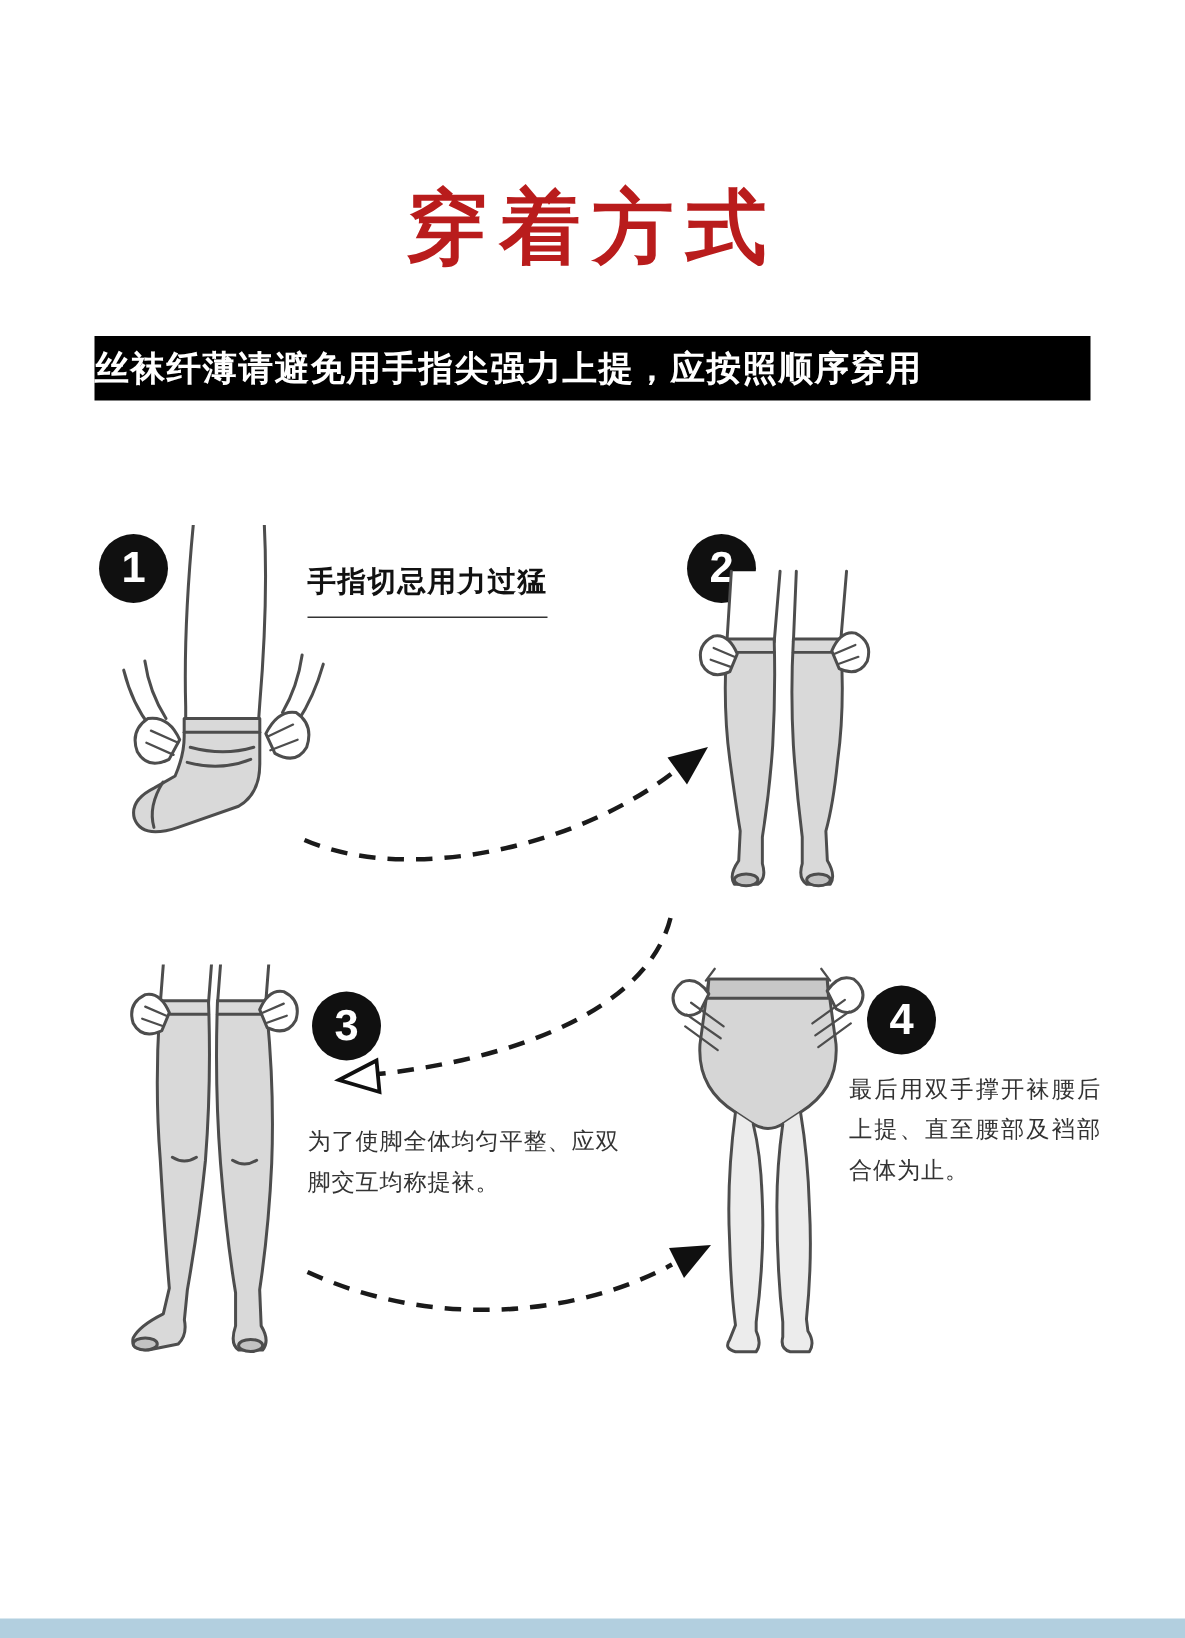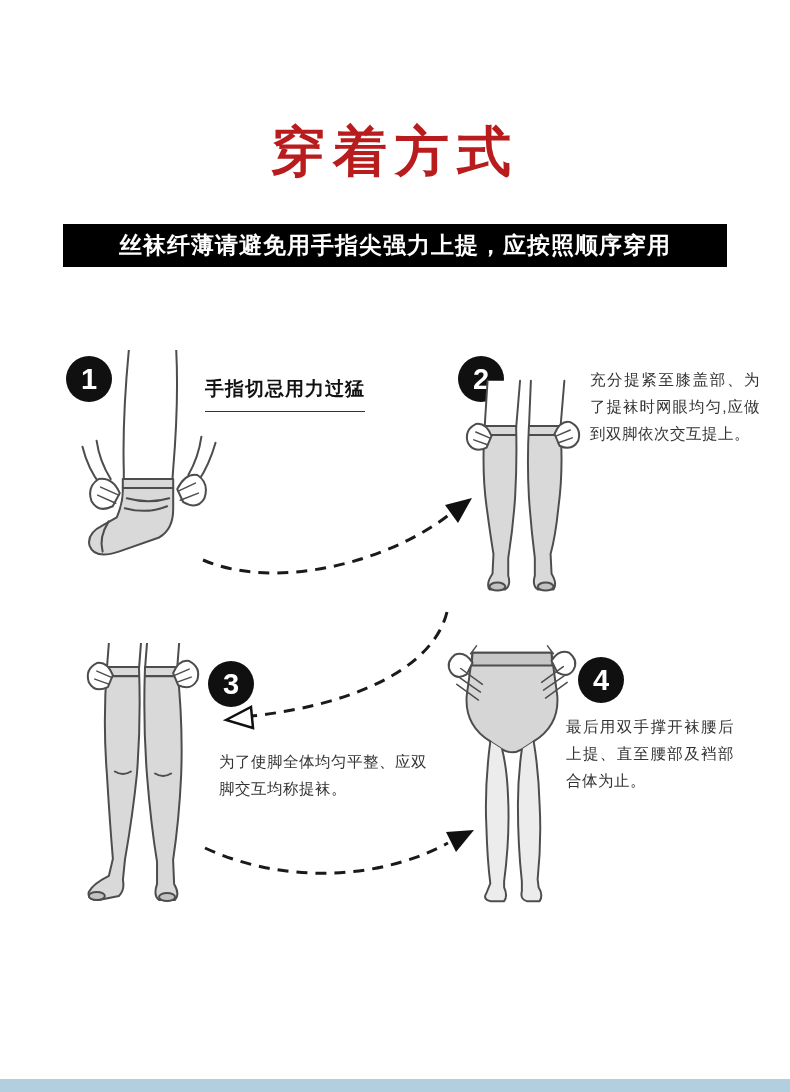--- a/index.html
+++ b/index.html
@@ -9,39 +9,39 @@
     background:#ffffff; overflow:hidden;
     font-family:"Liberation Sans", sans-serif; color:#222;
   }
   .title {
     position:absolute; top:116px; left:0; width:100%;
     text-align:center; font-size:54px; font-weight:900;
     letter-spacing:8px; color:#b91c1c;
   }
   .banner {
     position:absolute; top:224px; left:63px; width:664px; height:43px;
-    background:#000; color:#fff; text-align:center;
+    background:#000; color:#fff; 
     font-size:23px; line-height:43px; font-weight:700; letter-spacing:1px;
   }
   .badge {
     position:absolute; width:46px; height:46px; border-radius:50%;
     background:#101010; color:#fff; text-align:center;
     line-height:46px; font-size:29px; font-weight:800;
   }
   .b1 { left:66px;  top:356px; }
   .b2 { left:458px; top:356px; }
   .b3 { left:208px; top:661px; }
   .b4 { left:578px; top:657px; }
   .step-text {
     position:absolute; font-size:15.5px; line-height:1.75;
     letter-spacing:0.5px; color:#333; text-align:justify;
   }
   .t1 { left:205px; top:372px; width:198px; }
   .t2 { left:590px; top:366px; width:170px; }
-  .t3 { left:219px; top:748px; width:208px; }
+  .t3 { left:205px; top:748px; width:208px; }
   .t4 { left:566px; top:713px; width:168px; }
   .step-heading {
     display:inline-block; font-size:19px; font-weight:700; color:#111;
     border-bottom:1.5px solid #333; padding-bottom:6px; margin-bottom:13px;
     letter-spacing:1px;
   }
   .illus { position:absolute; }
   .i1 { left:78px;  top:350px; width:142px; height:250px; }
   .i2 { left:460px; top:378px; width:128px; height:230px; }
   .i3 { left:78px;  top:643px; width:132px; height:266px; }
@@ -122,23 +122,20 @@
         <ellipse cx="38" cy="209" rx="8" ry="4" fill="#c2c2c2"></ellipse>
         <ellipse cx="87" cy="209" rx="8" ry="4" fill="#c2c2c2"></ellipse>
 
         <path d="M16 44 Q4 50 8 63 Q14 74 27 68 L32 56 Q26 42 16 44 Z" fill="#ffffff"></path>
         <path d="M16 52 L30 58 M14 60 L28 65" stroke-width="1.5"></path>
         <path d="M112 42 Q124 48 120 61 Q114 72 101 66 L96 54 Q102 40 112 42 Z" fill="#ffffff"></path>
         <path d="M112 50 L98 56 M114 58 L100 63" stroke-width="1.5"></path>
       </g>
     </svg>
   </div>
-  <div class="step-text t2">
-    <p>充分提紧至膝盖部、为了提袜时网眼均匀,应做到双脚依次交互提上。</p>
-  </div>
 
   <div class="badge b3">
     <span>3</span>
   </div>
   <div class="illus i3">
     <svg viewBox="0 0 130 265">
       <g fill="none" stroke="#4d4d4d" stroke-width="2" stroke-linecap="round" stroke-linejoin="round">
 
         <path d="M30 0 L28 26 L60 26 L62 0" fill="#ffffff"></path>
         <path d="M68 0 L66 26 L98 26 L100 0" fill="#ffffff"></path>

